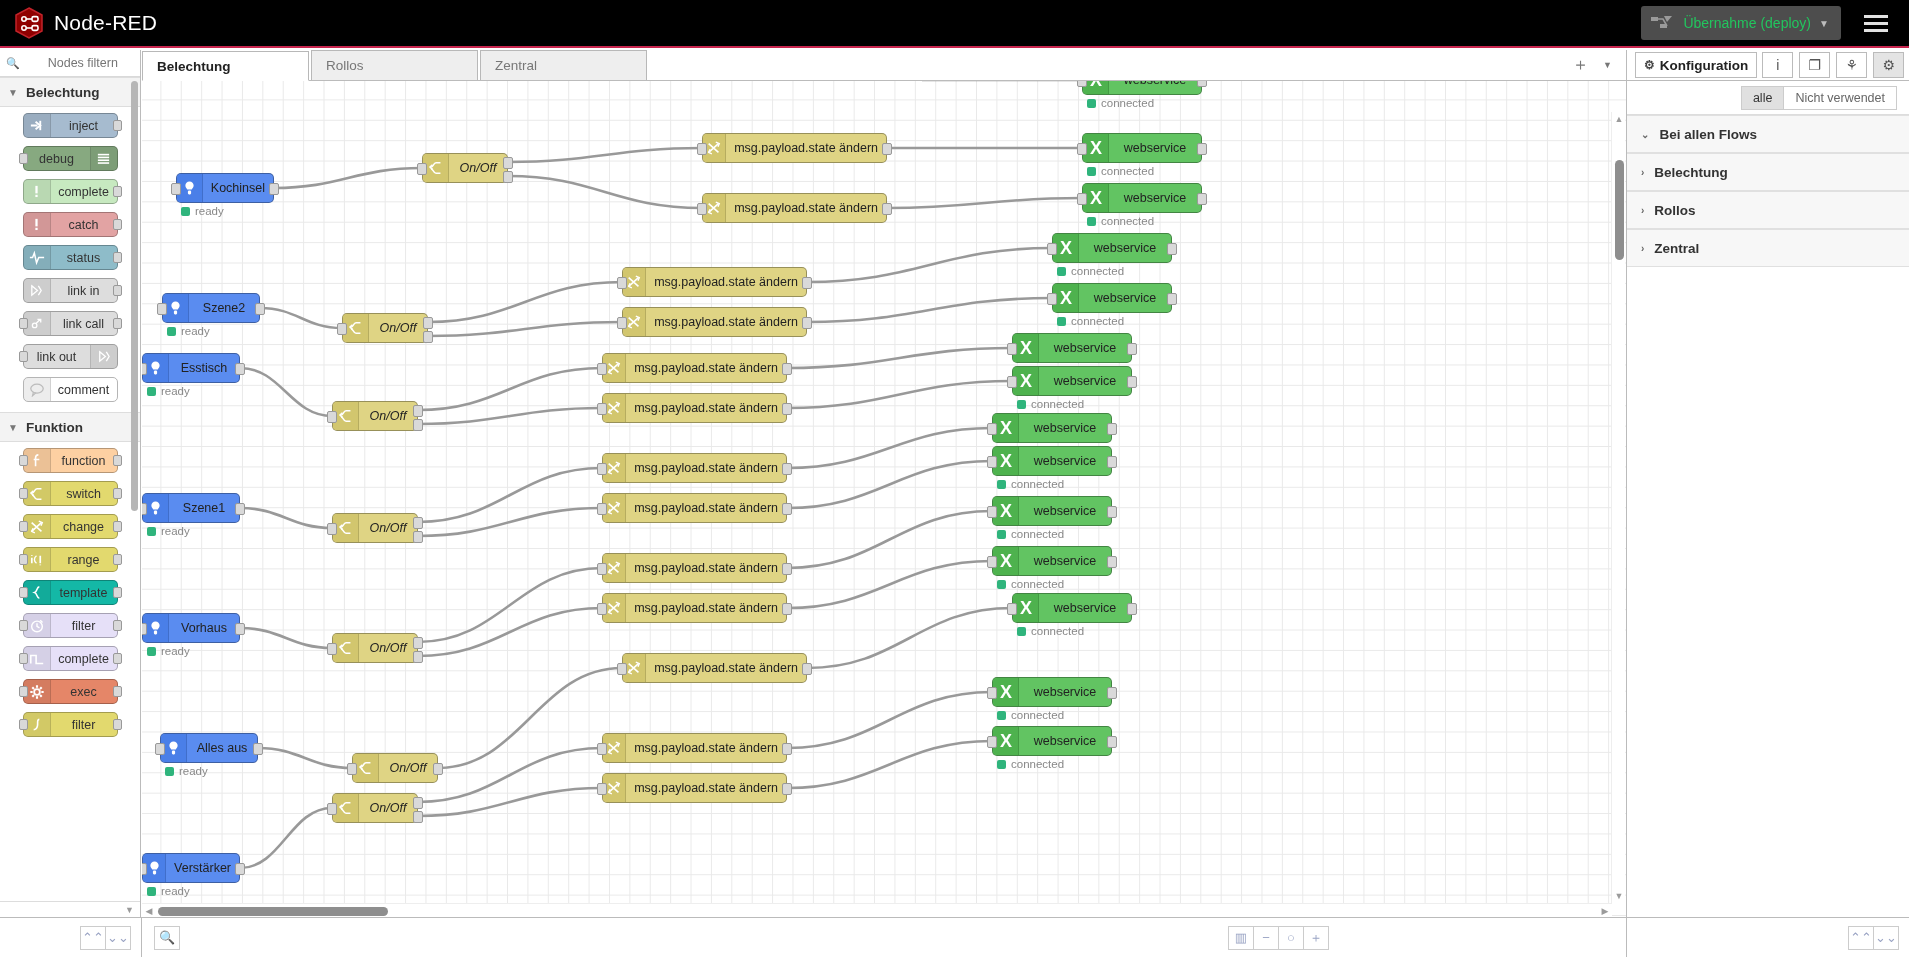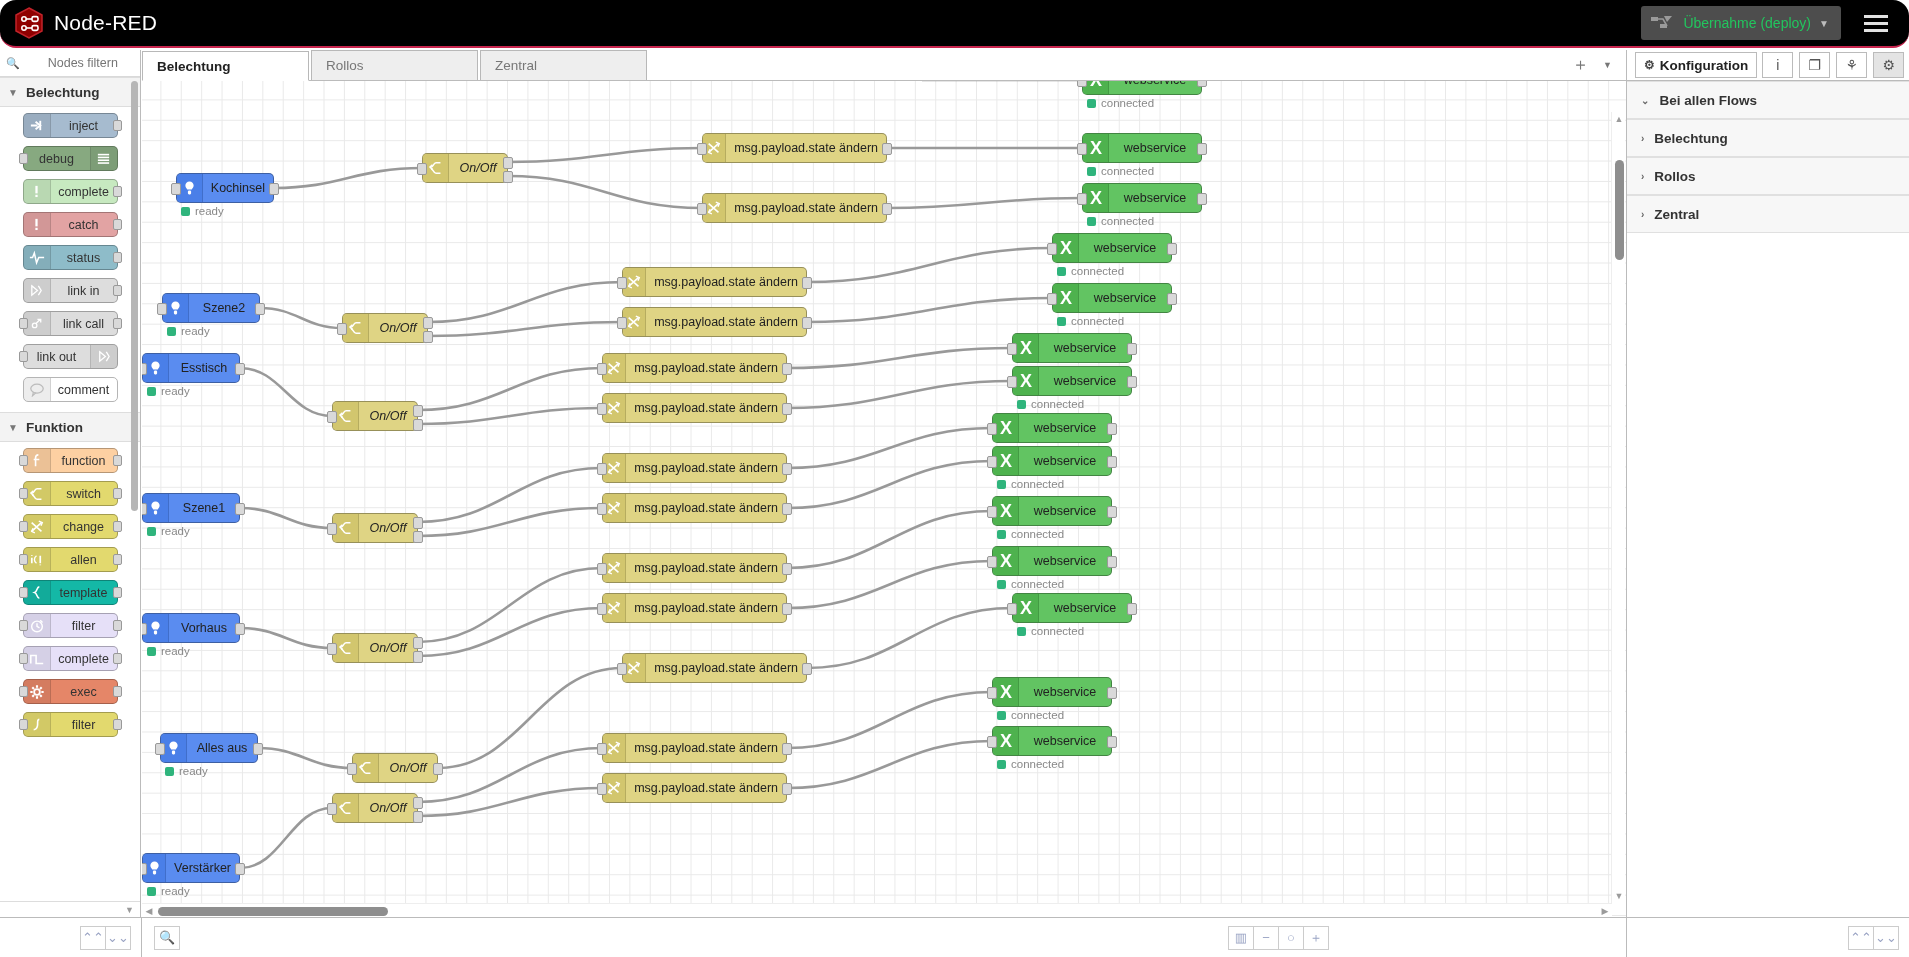--- a/index.html
+++ b/index.html
@@ -8,21 +8,21 @@
     font-family:"Liberation Sans", sans-serif;
     font-size:13px;
     color:#333;
     background:#fff;
   }
 
   
   #header {
     position:absolute; left:0; top:0; width:1909px; height:48px;
     background:#000; border-bottom:2px solid #c7254e;
-    display:flex; align-items:center;border-radius:16px;
+    display:flex; align-items:center;
   }
   #logo-wrap { display:flex; align-items:center; padding-left:14px; }
   #logo-hex { width:30px; height:32px; }
   #brand {
     color:#fff; font-size:21px; margin-left:10px; letter-spacing:.2px;
     font-family:"Liberation Sans", sans-serif;
   }
   #header-right {
     margin-left:auto; display:flex; align-items:center; padding-right:12px; height:100%;
   }
@@ -463,21 +463,21 @@
             <span class="port out"></span>
           </div>
           <div class="pnode" style="background: rgb(226, 217, 110);">
             <span class="picon">
               <svg width="15" height="15" viewBox="0 0 16 16">
                 <path d="M3 12 V6 M3 3.2 V4" stroke="#fff" stroke-width="1.8" fill="none"></path>
                 <path d="M8 4 C5 6 5 10 8 12" stroke="#fff" stroke-width="1.5" fill="none"></path>
                 <path d="M12 4 V12 M12 13.3 V14" stroke="#fff" stroke-width="1.8" fill="none"></path>
               </svg>
             </span>
-            <span class="plabel">allen</span>
+            <span class="plabel">range</span>
             <span class="port in"></span>
             <span class="port out"></span>
           </div>
           <div class="pnode" style="background: #14b8a6;">
             <span class="picon">
               <svg width="15" height="15" viewBox="0 0 16 16">
                 <path d="M11 2 C8 2 9 7 6 8 C9 9 8 14 11 14" stroke="#fff" stroke-width="1.7" fill="none"></path>
               </svg>
             </span>
             <span class="plabel">template</span>
@@ -1158,20 +1158,30 @@
     </div>
     <div id="sb-icon-list" style="display:flex;align-items:center;">
         <div class="sb-ic">i</div>
         <div class="sb-ic">❐</div>
         <div class="sb-ic">⚘</div>
         <div class="sb-ic sel">⚙</div>
       </div>
 
   </div>
 
+  <div id="sb-filter">
+    <div id="filter-list" style="display:flex;">
+        <div class="filter-btn active">
+          <span>alle</span>
+        </div>
+        <div class="filter-btn">
+          <span>Nicht verwendet</span>
+        </div>
+      </div>
+  </div>
 
   <div id="sb-groups">
       <div class="sb-group-head">
         <span class="chev">⌄</span>
         <span>Bei allen Flows</span>
       </div>
       <div class="sb-group-head">
         <span class="chev">›</span>
         <span>Belechtung</span>
       </div>

